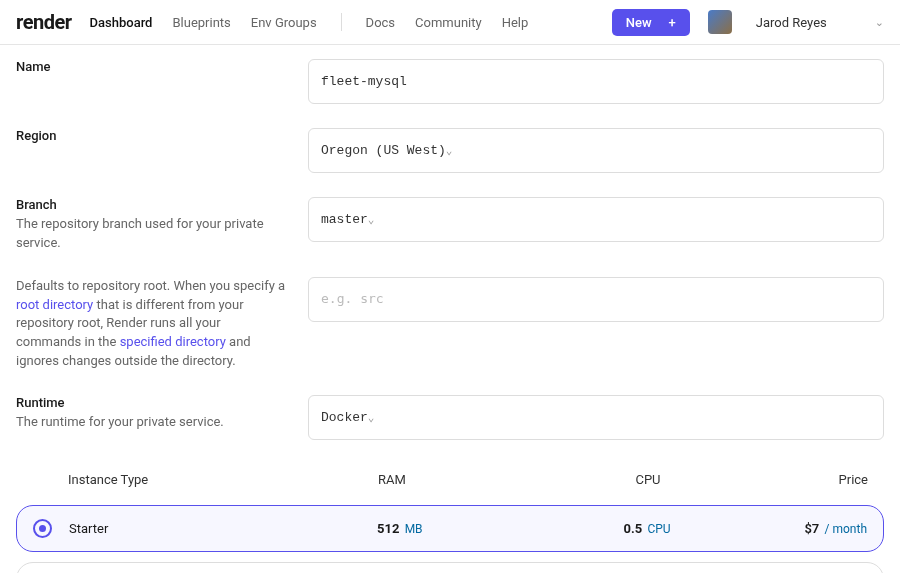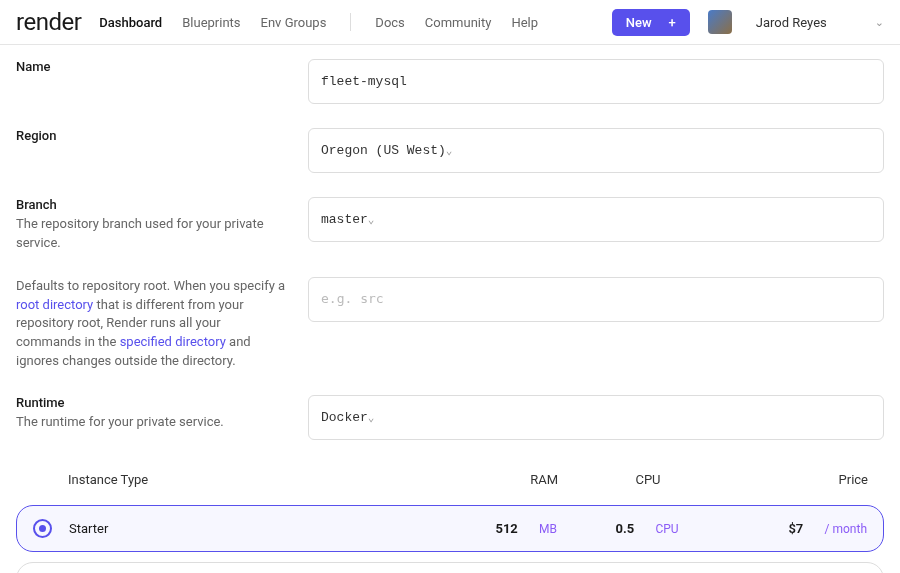--- a/index.html
+++ b/index.html
@@ -1,17 +1,17 @@
 <!DOCTYPE html>
 <html><head>
 <meta charset="utf-8">
 <style>
 html,body{margin:0;padding:0;font-family:-apple-system,BlinkMacSystemFont,"Segoe UI",Roboto,sans-serif;color:#1a1a1a;background:#fff;font-size:14px}
 .top{height:44px;border-bottom:1px solid #e5e5e5;display:flex;align-items:center;padding:0 16px;gap:18px}
-.logo{font-weight:400;font-size:24px;letter-spacing:-.5px}
+.logo{font-weight:700;font-size:20px;letter-spacing:-.5px}
 .nav{display:flex;gap:20px;font-size:13px;color:#666;align-items:center}
 .nav .on{color:#111;font-weight:500}
 .spacer{flex:1}
 .divider{width:1px;height:18px;background:#ddd;margin:0 4px}
 .newb{background:#5850ec;color:#fff;padding:6px 14px;border-radius:5px;font-size:13px;font-weight:500;display:flex;align-items:center;gap:17px}
 .avatar{width:24px;height:24px;border-radius:4px;background:linear-gradient(135deg,#4a7bc8,#8b6f47)}
 .uname{font-size:13px;color:#333;margin-left:6px;margin-right:30px}
 .chev{color:#999;font-size:11px}
 .body{padding:14px 16px 40px}
 .row{display:flex;margin-bottom:24px}
@@ -22,29 +22,29 @@
 .sub a{color:#5850ec;text-decoration:none}
 .opt{font-size:12px;color:#999;margin-left:6px;font-weight:400}
 input,.sel{width:100%;box-sizing:border-box;border:1px solid #ddd;border-radius:6px;padding:14px 12px;font-size:13px;color:#333;background:#fff;font-family:Liberation Mono, monospace}
 input::placeholder{color:#bbb;font-family:ui-monospace,monospace}
 .sel{display:flex;align-items:center;cursor:pointer}
 .sel .chv{color:#999;font-size:11px}
 .thead,.trow{display:flex;align-items:center}
 .thead{padding:8px 16px;font-size:13px;color:#333}
 .c0{width:36px}
 .c1{flex:1}
-.c2{width:180px;text-align:right}
+.c2{width:180px;text-align:left}
 .c3{width:180px;text-align:center}
 .c4{width:130px;text-align:right}
 .trow{border:1px solid #ddd;border-radius:17px;padding:13px 16px;margin-top:10px;font-size:13px;cursor:pointer}
 .trow.sel1{border-color:#5850ec;background:#f7f7ff}
 .radio{width:15px;height:15px;border-radius:50%;border:2px solid #ccc;display:inline-flex;align-items:center;justify-content:center}
 .trow.sel1 .radio{border-color:#5850ec}
 .trow.sel1 .radio::after{content:"";width:7px;height:7px;border-radius:50%;background:#5850ec}
-.u{color:#8b5cf6;font-size:12px;margin-left:18px}
+.u{color:#0369a1;font-size:12px;margin-left:2px}
 .price b{font-weight:600}
 </style>
 </head>
 <body>
 
 <div class="top">
   <div class="logo">render</div>
   <div class="nav">
     <span class="on">Dashboard</span>
     <span>Blueprints</span>

